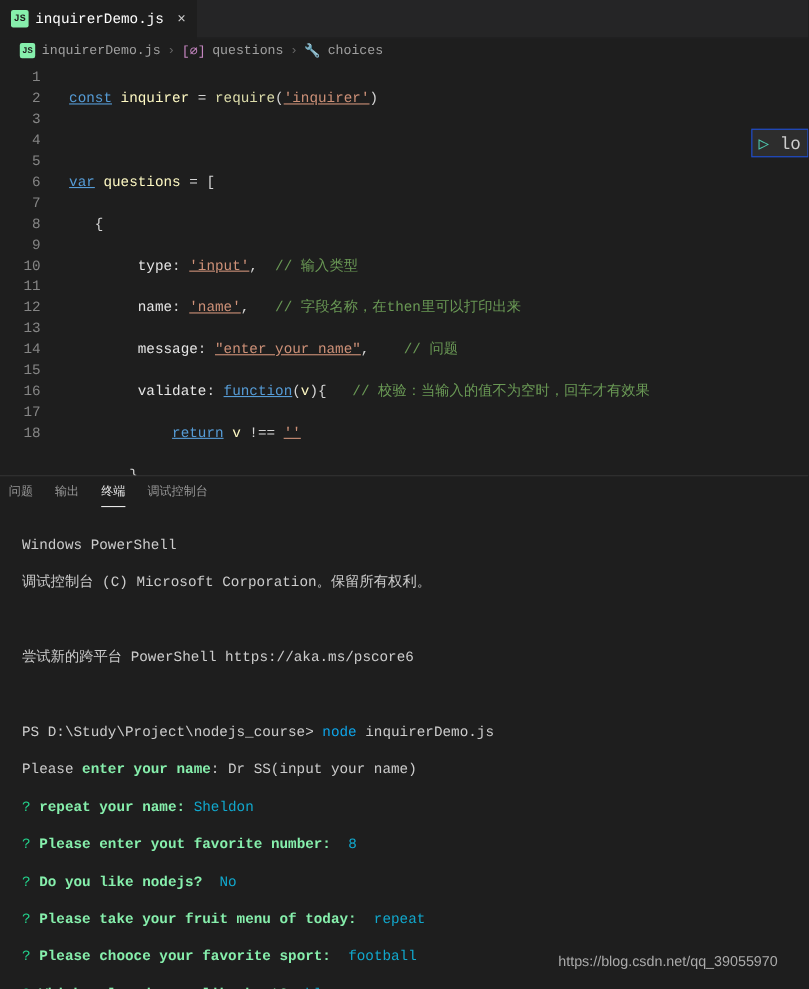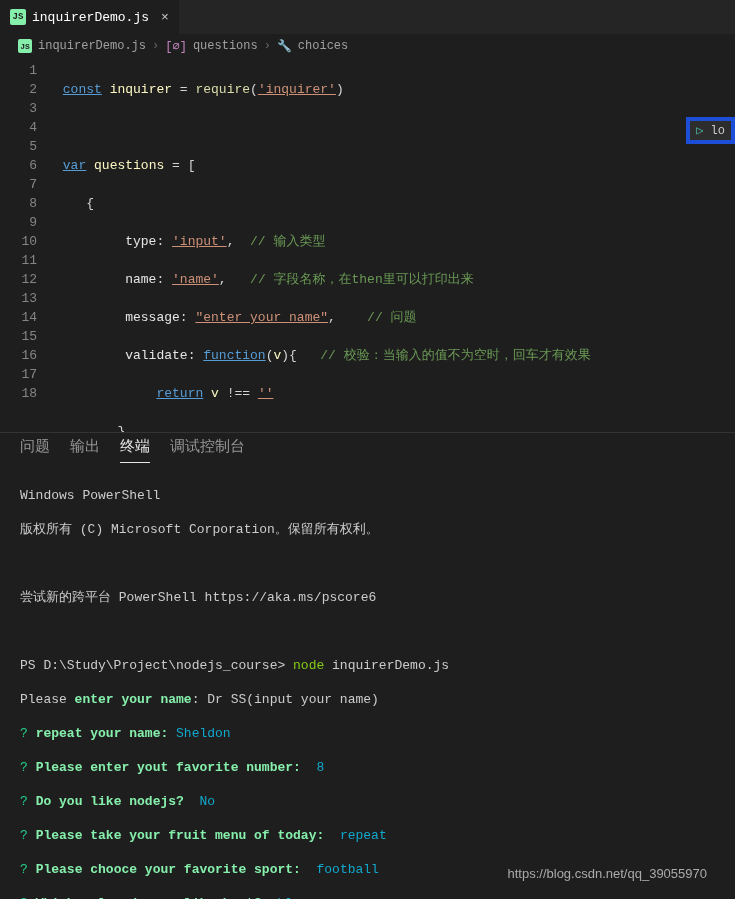--- a/index.html
+++ b/index.html
@@ -75,56 +75,56 @@
   line-height: 19px;
   padding-top: 4px;
   white-space: pre;
   position: relative;
 }
 .badge-right {
   position: absolute;
   right: 0;
   top: 60px;
   background: #2d2d2d;
-  border: 4px solid #1d4ed8;
+  border: 1px solid #1d4ed8;
   padding: 2px 6px;
-  font-size: 12px;
+  font-size: 16px;
   color: #ccc;
 }
 .k { color: #569cd6; text-decoration: underline; }
 .v { color: #fef9c3; }
 .fn { color: #dcdcaa; }
 .s { color: #ce9178; text-decoration: underline; }
 .c { color: #6a9955; }
 .p { color: #d4d4d4; }
 .pr { color: #e5e5e5; }
 .panel-tabs {
   background: #1e1e1e;
-  padding: 4px 20px 0 20px;
+  padding: 4px 20px 0 8px;
   display: flex;
   gap: 20px;
-  font-size: 15px;
+  font-size: 11px;
   color: #969696;
   border-top: 1px solid #333;
   height: 30px;
   align-items: center;
 }
 .panel-tab { cursor: pointer; padding-bottom: 6px; }
 .panel-tab.active { color: #e7e7e7; border-bottom: 1px solid #e7e7e7; }
 .terminal {
   padding: 8px 20px;
   font-size: 13px;
   line-height: 17px;
   color: #cccccc;
   white-space: pre-wrap;
 }
 .b { font-weight: bold; color: #86efac; }
 .cyan { color: #11a8cd; }
 .green { color: #23d18b; }
-.yellow { color: #84cc16; margin-top: 44px; }
+.yellow { color: #0ea5e9; margin-top: 44px; }
 .watermark {
   position: absolute;
   right: 28px;
   bottom: 18px;
   color: #aaa;
   font-size: 13px;
   font-family: Arial, sans-serif;
 }
 </style>
 </head>
@@ -195,21 +195,21 @@
 
 <div class="panel-tabs">
   <span class="panel-tab">问题</span>
   <span class="panel-tab">输出</span>
   <span class="panel-tab active">终端</span>
   <span class="panel-tab">调试控制台</span>
 </div>
 
 <div class="terminal">
 <div>Windows PowerShell</div>
-<div>版权所有 (C) Microsoft Corporation。保留所有权利。</div>
+<div>调试控制台 (C) Microsoft Corporation。保留所有权利。</div>
 <div>&nbsp;</div>
 <div>尝试新的跨平台 PowerShell https://aka.ms/pscore6</div>
 <div>&nbsp;</div>
 <div><span>PS D:\Study\Project\nodejs_course&gt; </span><span class="yellow">node</span><span> inquirerDemo.js</span></div>
 <div><span>Please </span><span class="b">enter your name</span><span>: Dr SS(input your name)</span></div>
 <div><span class="green">?</span><span> </span><span class="b">repeat your name: </span><span class="cyan">Sheldon</span></div>
 <div><span class="green">?</span><span> </span><span class="b">Please enter yout favorite number:  </span><span class="cyan">8</span></div>
 <div><span class="green">?</span><span> </span><span class="b">Do you like nodejs?  </span><span class="cyan">No</span></div>
 <div><span class="green">?</span><span> </span><span class="b">Please take your fruit menu of today:  </span><span class="cyan">repeat</span></div>
 <div><span class="green">?</span><span> </span><span class="b">Please chooce your favorite sport:  </span><span class="cyan">football</span></div>

